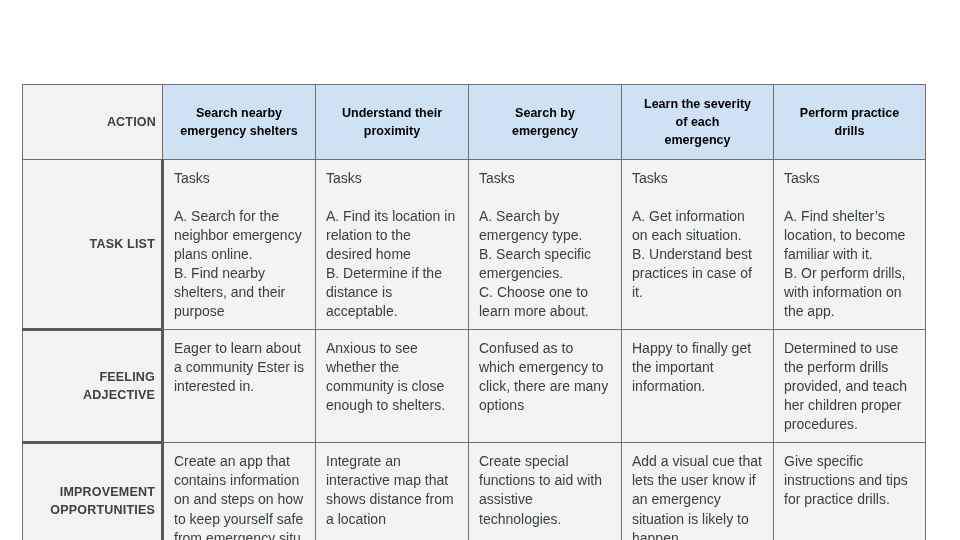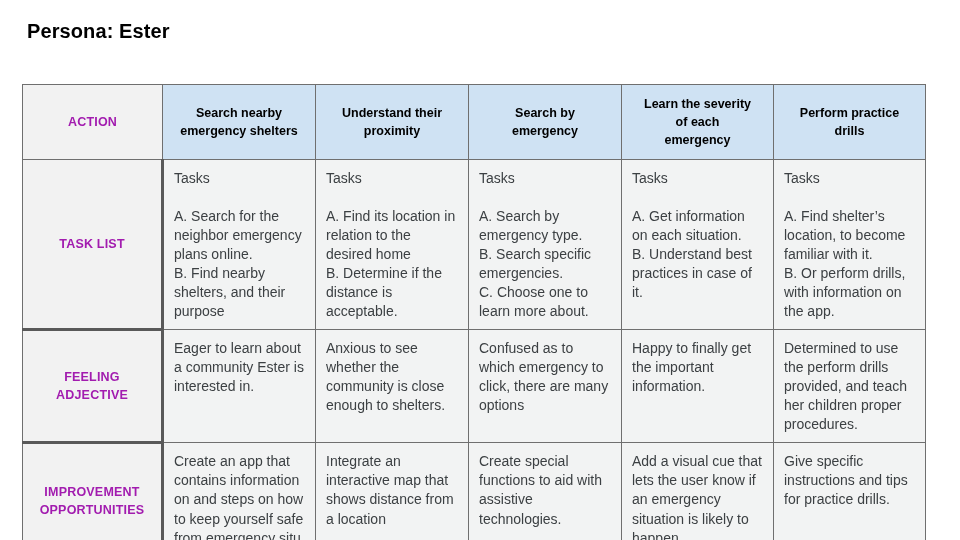--- a/index.html
+++ b/index.html
@@ -56,22 +56,22 @@
     line-height: 1.45;
     padding: 4px 8px;
     border-bottom: 3px solid #595959;
   }
   
   th.corner-cell,
   tbody th.row-label {
     background: #f2f2f2;
     font-size: 12.5px;
     font-weight: 700;
-    color: #a21caf;
-    text-align: center;
+    color: #404040;
+    text-align: right;
     vertical-align: middle;
     letter-spacing: 0.2px;
     line-height: 1.45;
     padding: 4px 6px;
     border-right: 3px solid #595959;
   }
   tbody th.row-label {
     border-bottom: 3px solid #595959;
   }
   tbody tr:last-child th.row-label {
@@ -92,21 +92,20 @@
   thead tr { height: 75px; }
   tbody tr:nth-child(1) { height: 151px; }
   tbody tr:nth-child(2) { height: 102px; }
   tbody tr:nth-child(3) { height: 115px; }
 </style>
 </head>
 <body>
 
 <div class="slide">
 
-  <div class="title">Persona: Ester</div>
 
   <table class="persona">
     <colgroup>
       <col style="width:140px">
       <col style="width:153px">
       <col style="width:153px">
       <col style="width:153px">
       <col style="width:152px">
       <col style="width:152px">
     </colgroup>

